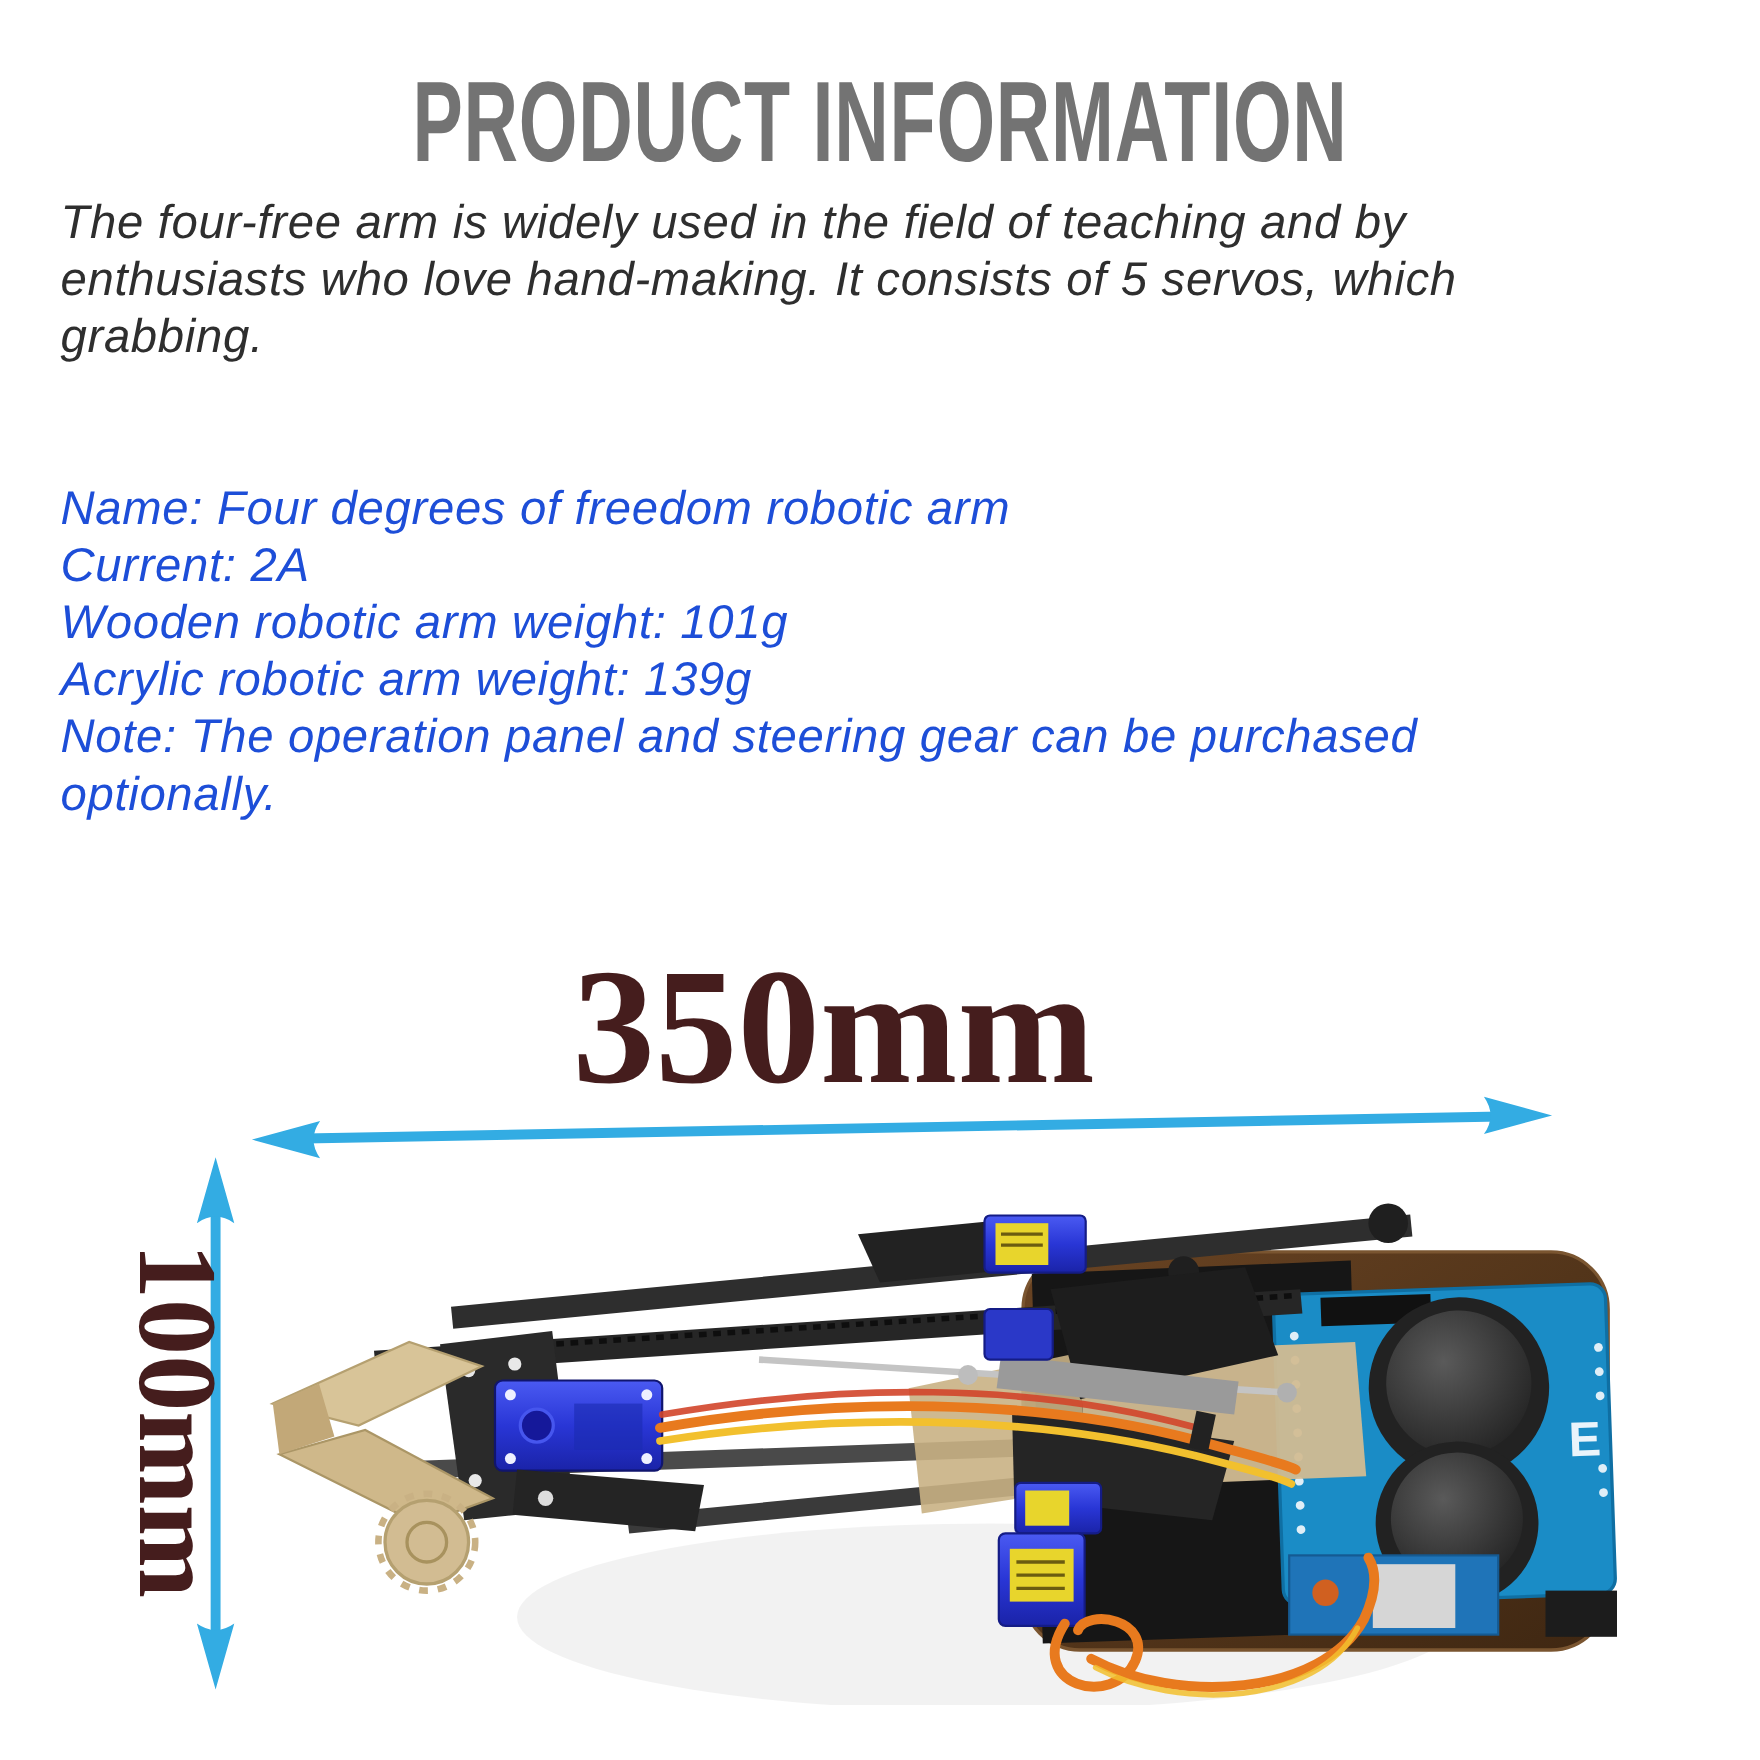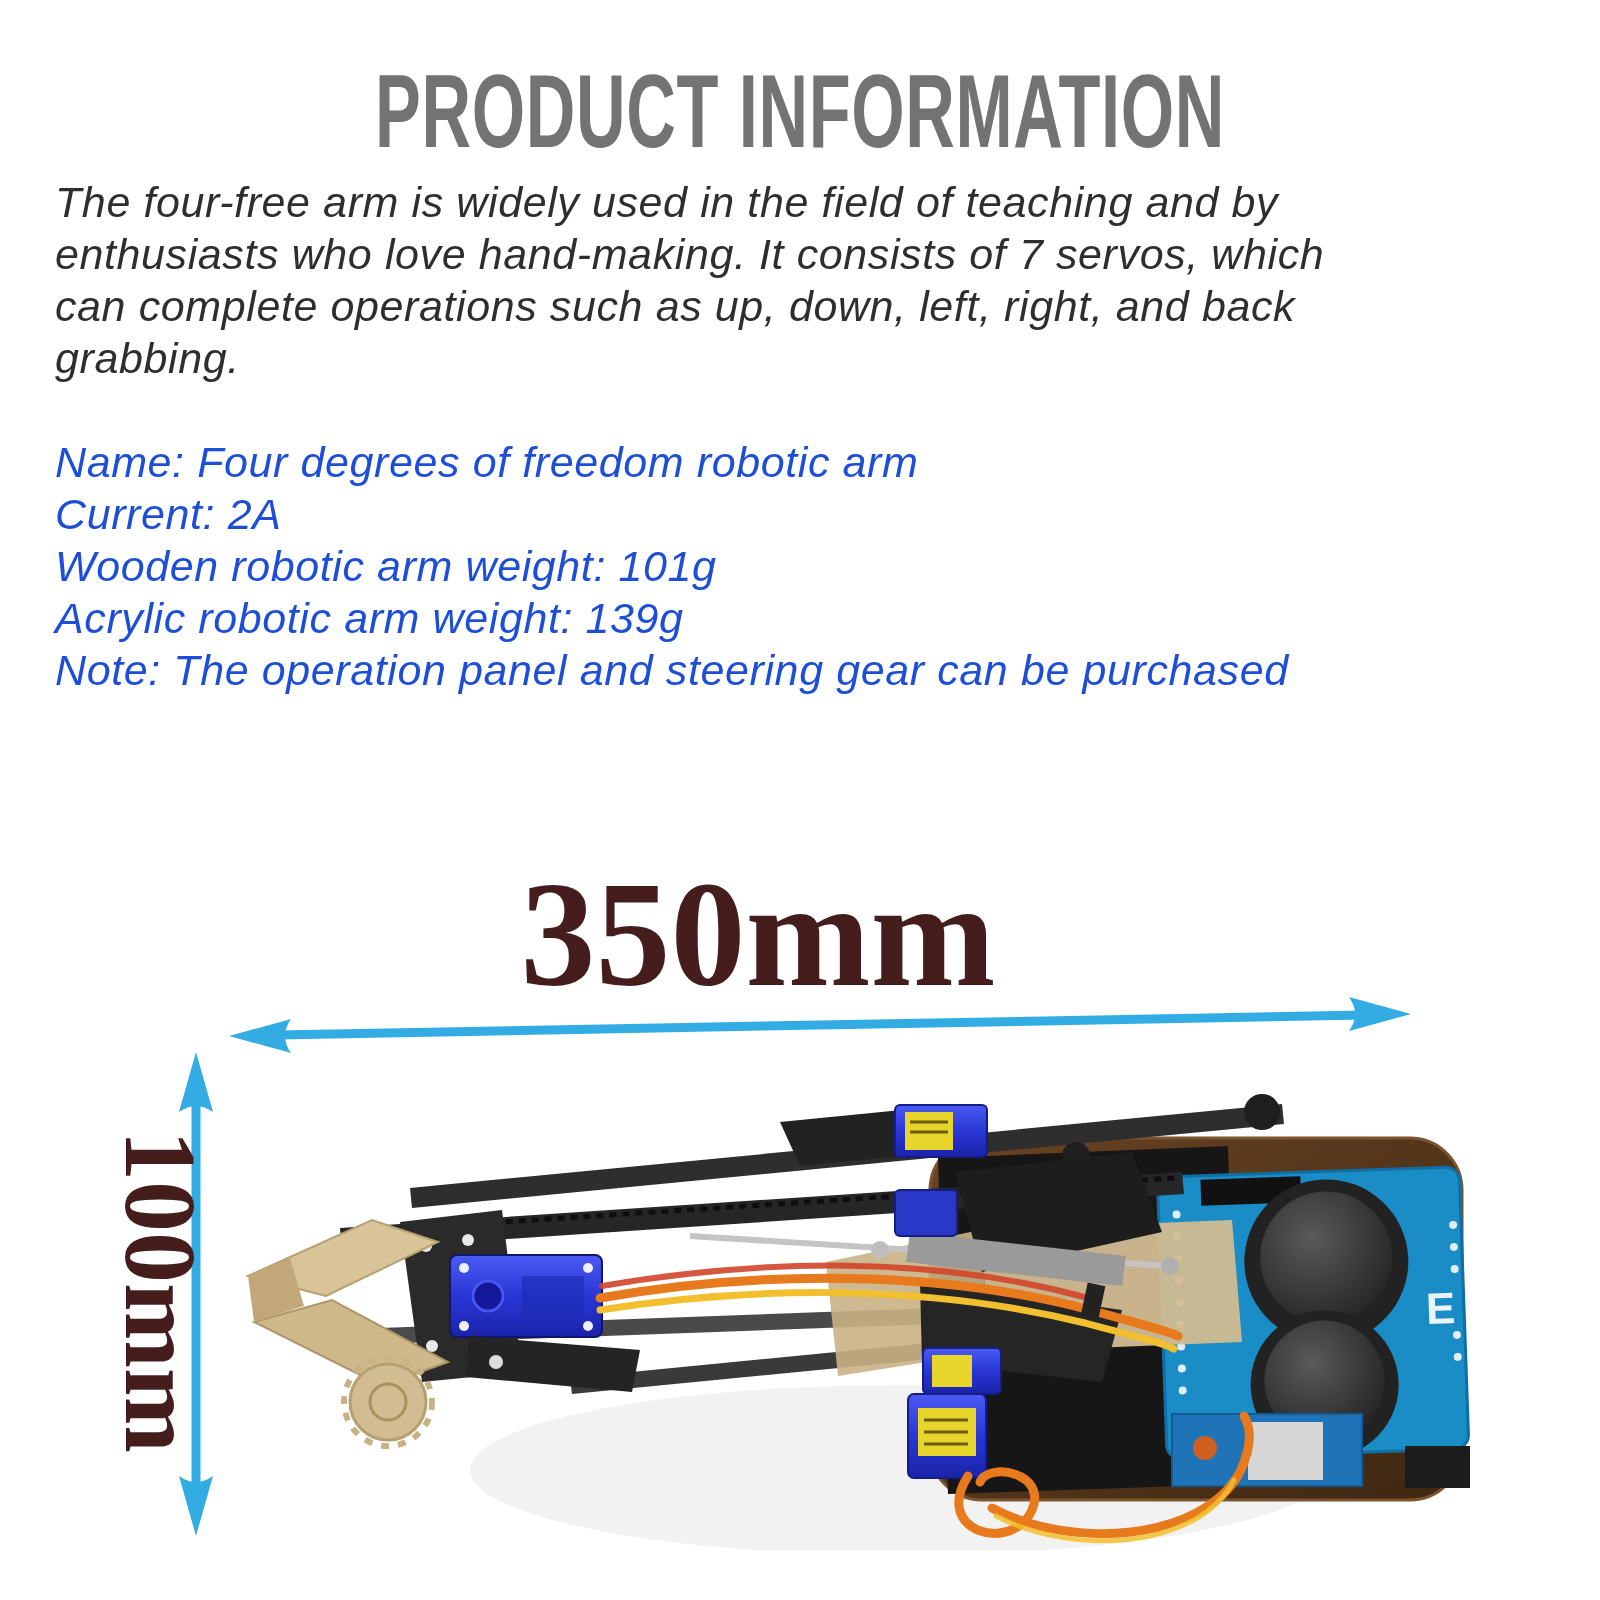--- a/index.html
+++ b/index.html
@@ -47,31 +47,31 @@
 <body>
 
 <div class="canvas">
 
   <h1 class="title">
     <span class="title-inner">PRODUCT INFORMATION</span>
   </h1>
 
   <div class="desc">
     <div class="textline">The four-free arm is widely used in the field of teaching and by</div>
-    <div class="textline">enthusiasts who love hand-making. It consists of 7 servos, which</div>
-    <div class="textline">can complete operations such as up, down, left, right, and back</div>
+    <div class="textline">enthusiasts who love hand-making. It consists of 5 servos, which</div>
     <div class="textline">grabbing.</div>
   </div>
 
   <div class="specs">
     <div class="textline">Name: Four degrees of freedom robotic arm</div>
     <div class="textline">Current: 2A</div>
     <div class="textline">Wooden robotic arm weight: 101g</div>
     <div class="textline">Acrylic robotic arm weight: 139g</div>
     <div class="textline">Note: The operation panel and steering gear can be purchased</div>
+    <div class="textline">optionally.</div>
   </div>
 
   <div class="dim-width-label">350mm</div>
 
   <svg class="arrow-svg h-arrow" width="1190" height="80" viewBox="0 0 1190 80">
     <line x1="52" y1="40" x2="1140" y2="20" stroke="#33ace3" stroke-width="9"></line>
     <path d="M4,41 L66,24 Q54,41 66,58 Z" fill="#33ace3"></path>
     <path d="M1186,19 L1124,2 Q1136,19 1124,36 Z" fill="#33ace3"></path>
   </svg>
 

